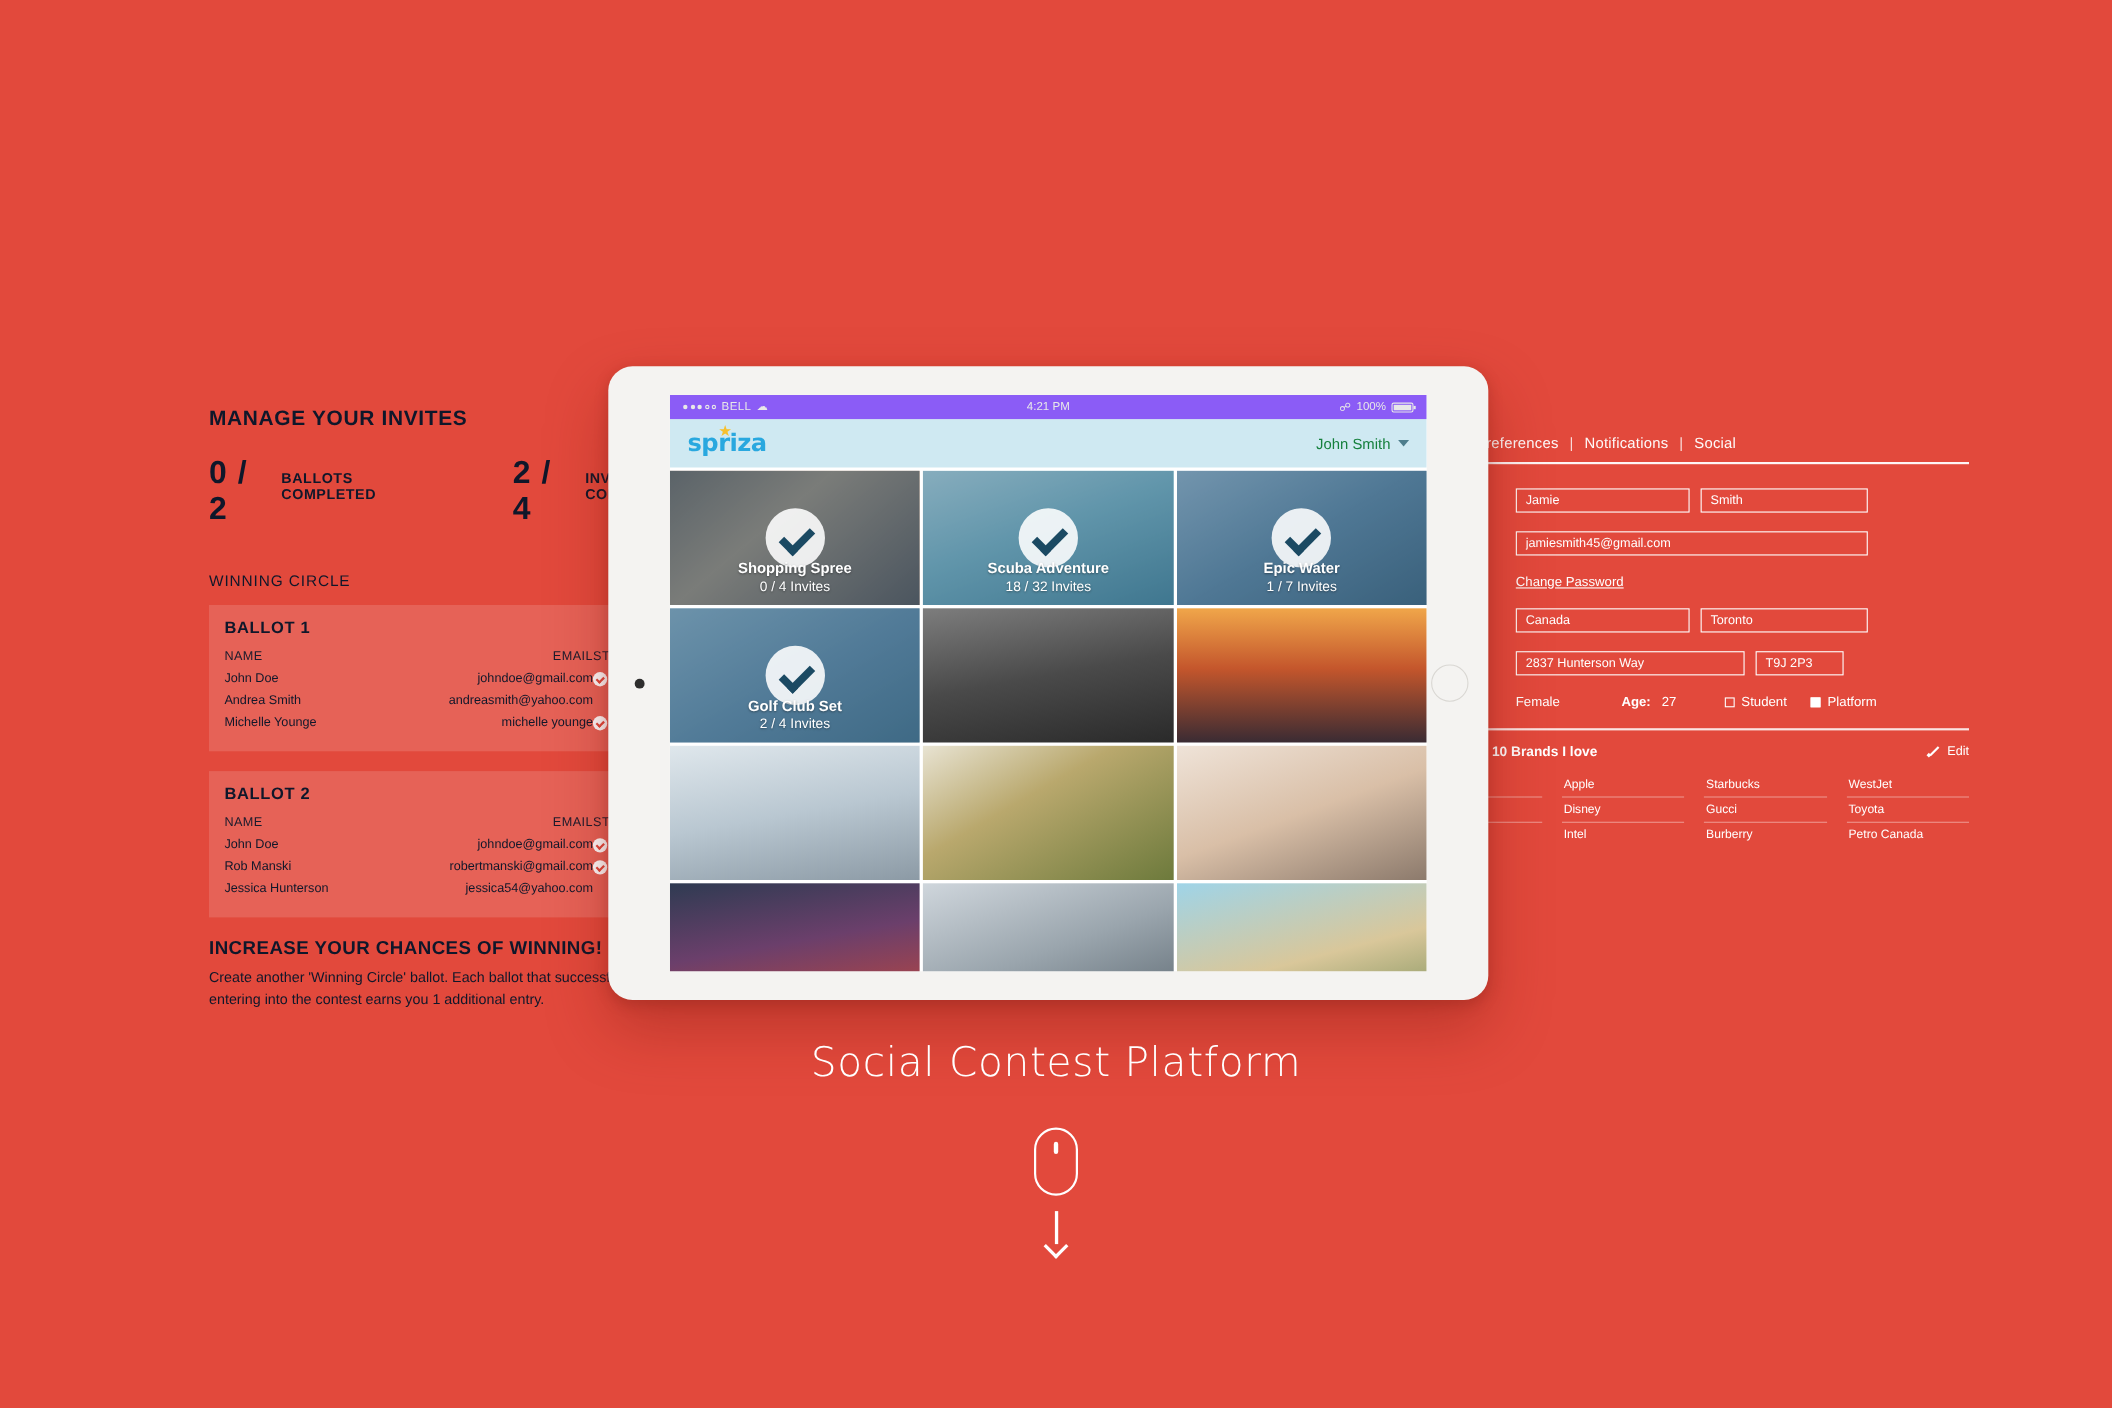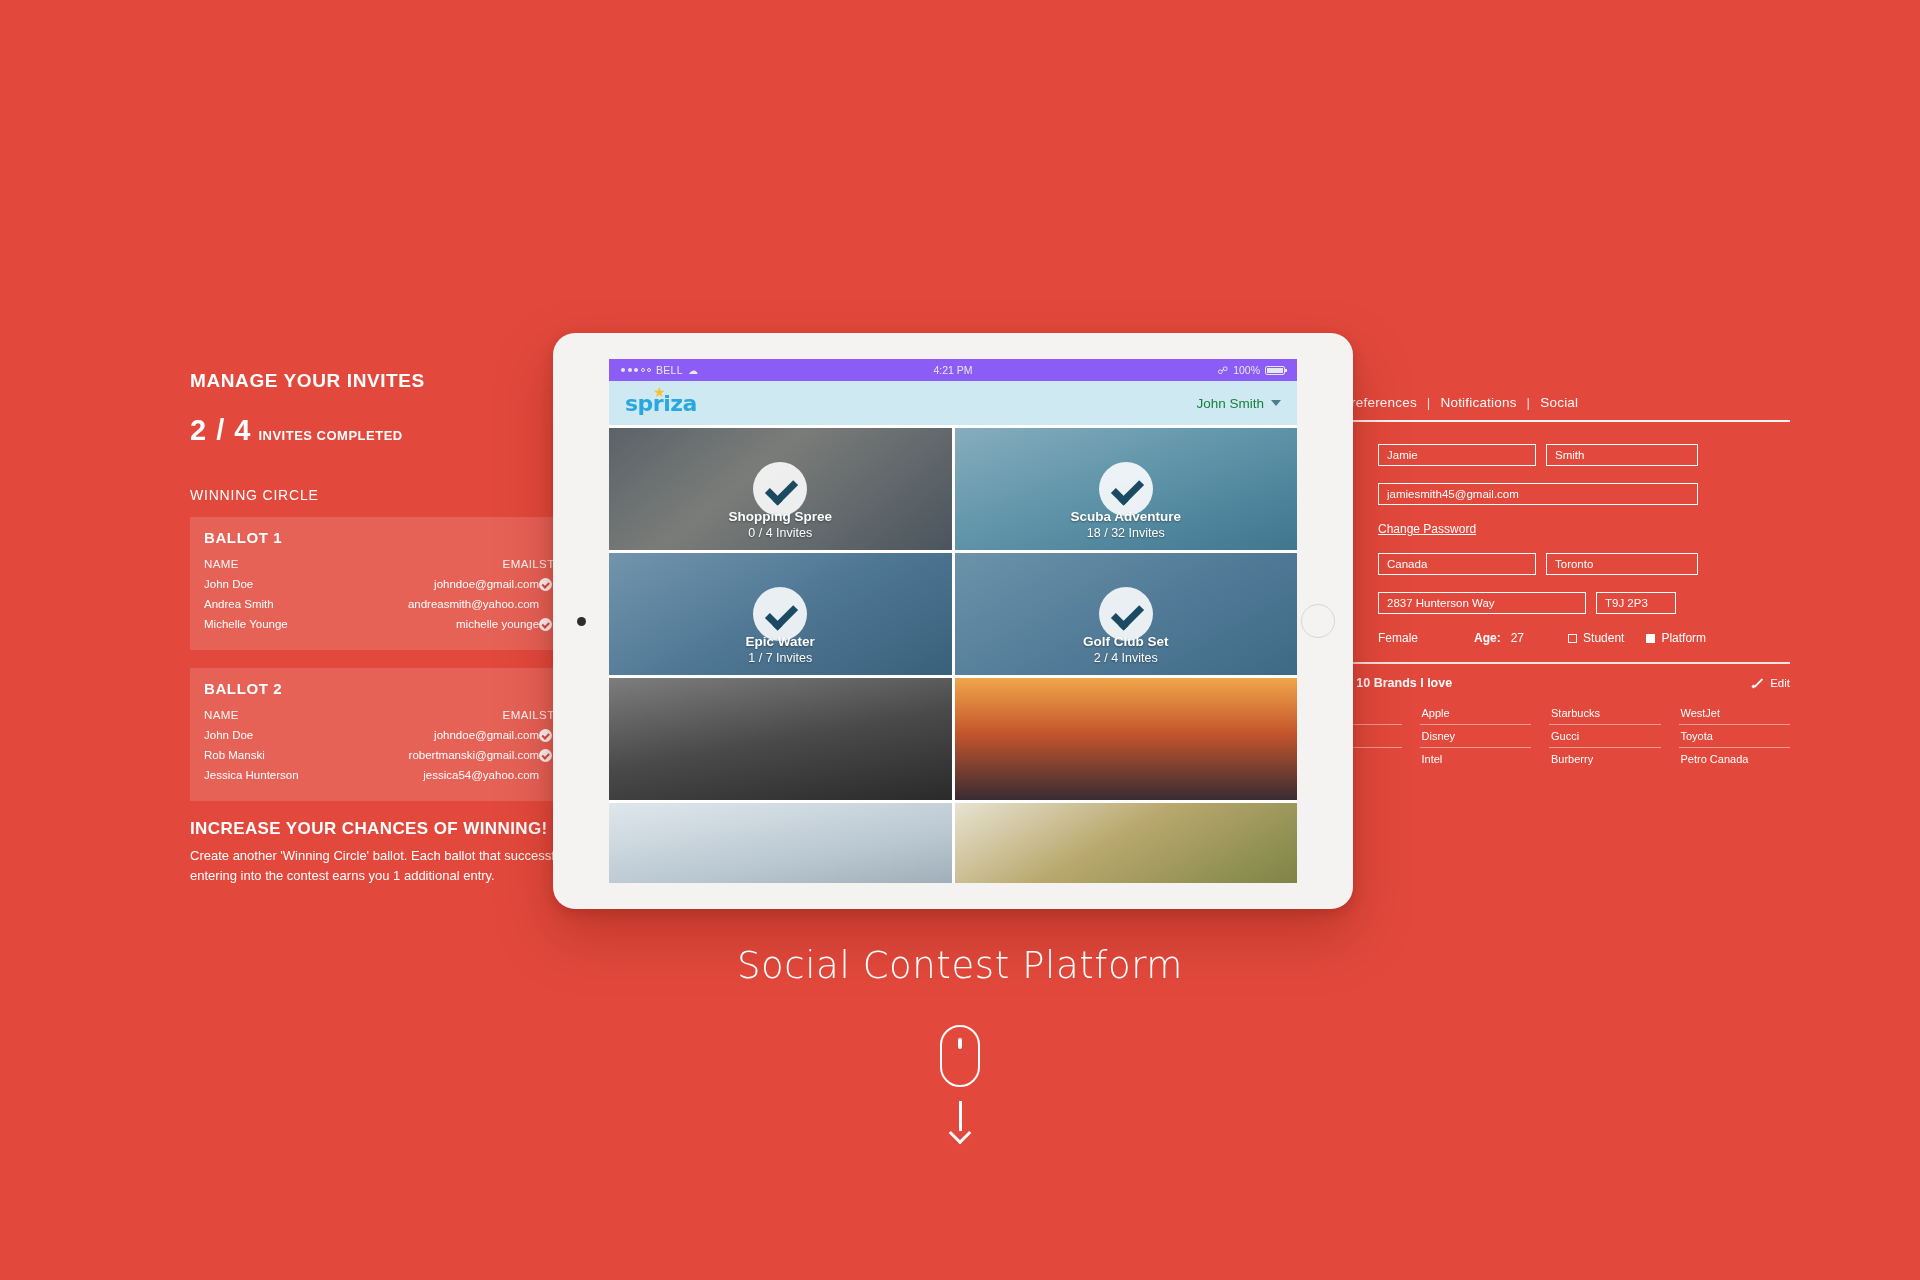--- a/index.html
+++ b/index.html
@@ -6,21 +6,21 @@
   html,body { width:1920px; height:1280px; overflow:hidden; }
   body {
     background:#e2493c;
     font-family:"Liberation Sans", sans-serif;
     position:relative;
     -webkit-font-smoothing:antialiased;
   }
 
   
   .left-panel{
-    position:absolute; left:190px; top:370px; width:480px; color:#ffffff;
+    position:absolute; left:190px; top:370px; width:480px; color:#0f172a;
   }
   .mh-title{
     font-size:19px; font-weight:bold; letter-spacing:.6px; margin-bottom:22px;
   }
   .stats-row{ display:flex; align-items:baseline; gap:0; margin-bottom:40px; }
   .stat{ display:flex; align-items:baseline; }
   .stat .big{ font-size:29px; font-weight:bold; letter-spacing:1px; }
   .stat .lbl{ font-size:13px; font-weight:bold; letter-spacing:.5px; margin-left:7px; }
   .stat + .stat{ margin-left:62px; }
 
@@ -153,21 +153,21 @@
     height:44px; background:#cfe9f2; display:flex; align-items:center;
     padding:0 16px;
   }
   .logo{ font-size:22px; font-weight:bold; color:#29a8df; letter-spacing:-.5px; position:relative; font-family:"DejaVu Sans", sans-serif;}
   .logo .star{
     position:absolute; left:28px; top:-7px; color:#f7c02e; font-size:14px;
   }
   .user{ margin-left:auto; color:#15803d; font-size:13.5px; display:flex; align-items:center; gap:7px;}
   .caret{ width:0;height:0;border-left:5px solid transparent;border-right:5px solid transparent;border-top:6px solid #4d7d8c;}
 
-  .grid{ display:grid; grid-template-columns:repeat(2,1fr); grid-auto-rows:122px; gap:3px; padding:3px 0 0 0;}
+  .grid{ display:grid; grid-template-columns:repeat(3,1fr); grid-auto-rows:122px; gap:3px; padding:3px 0 0 0;}
   .tile{ position:relative; overflow:hidden; }
   .tile .ov{ position:absolute; inset:0; background:rgba(66,110,140,.45); }
   .tile .badge{
     position:absolute; left:50%; top:34px; transform:translateX(-50%);
     width:54px;height:54px;border-radius:50%;background:rgba(255,255,255,.88);
   }
   .tile .badge::after{
     content:""; position:absolute; left:14px; top:18px; width:22px;height:11px;
     border-left:7px solid #1b4a63; border-bottom:7px solid #1b4a63;
     transform:rotate(-45deg);
@@ -216,20 +216,24 @@
   }
 </style>
 </head>
 <body>
 
 <div class="left-panel">
   <div class="mh-title">MANAGE YOUR INVITES</div>
 
   <div class="stats-row">
     <div class="stat">
+      <span class="big">0 / 2</span>
+      <span class="lbl">BALLOTS COMPLETED</span>
+    </div>
+    <div class="stat">
       <span class="big">2 / 4</span>
       <span class="lbl">INVITES COMPLETED</span>
     </div>
   </div>
 
   <div class="wc-label">WINNING CIRCLE</div>
 
   <div class="ballot">
     <div class="ballot-title">BALLOT 1</div>
     <div class="brow head">

